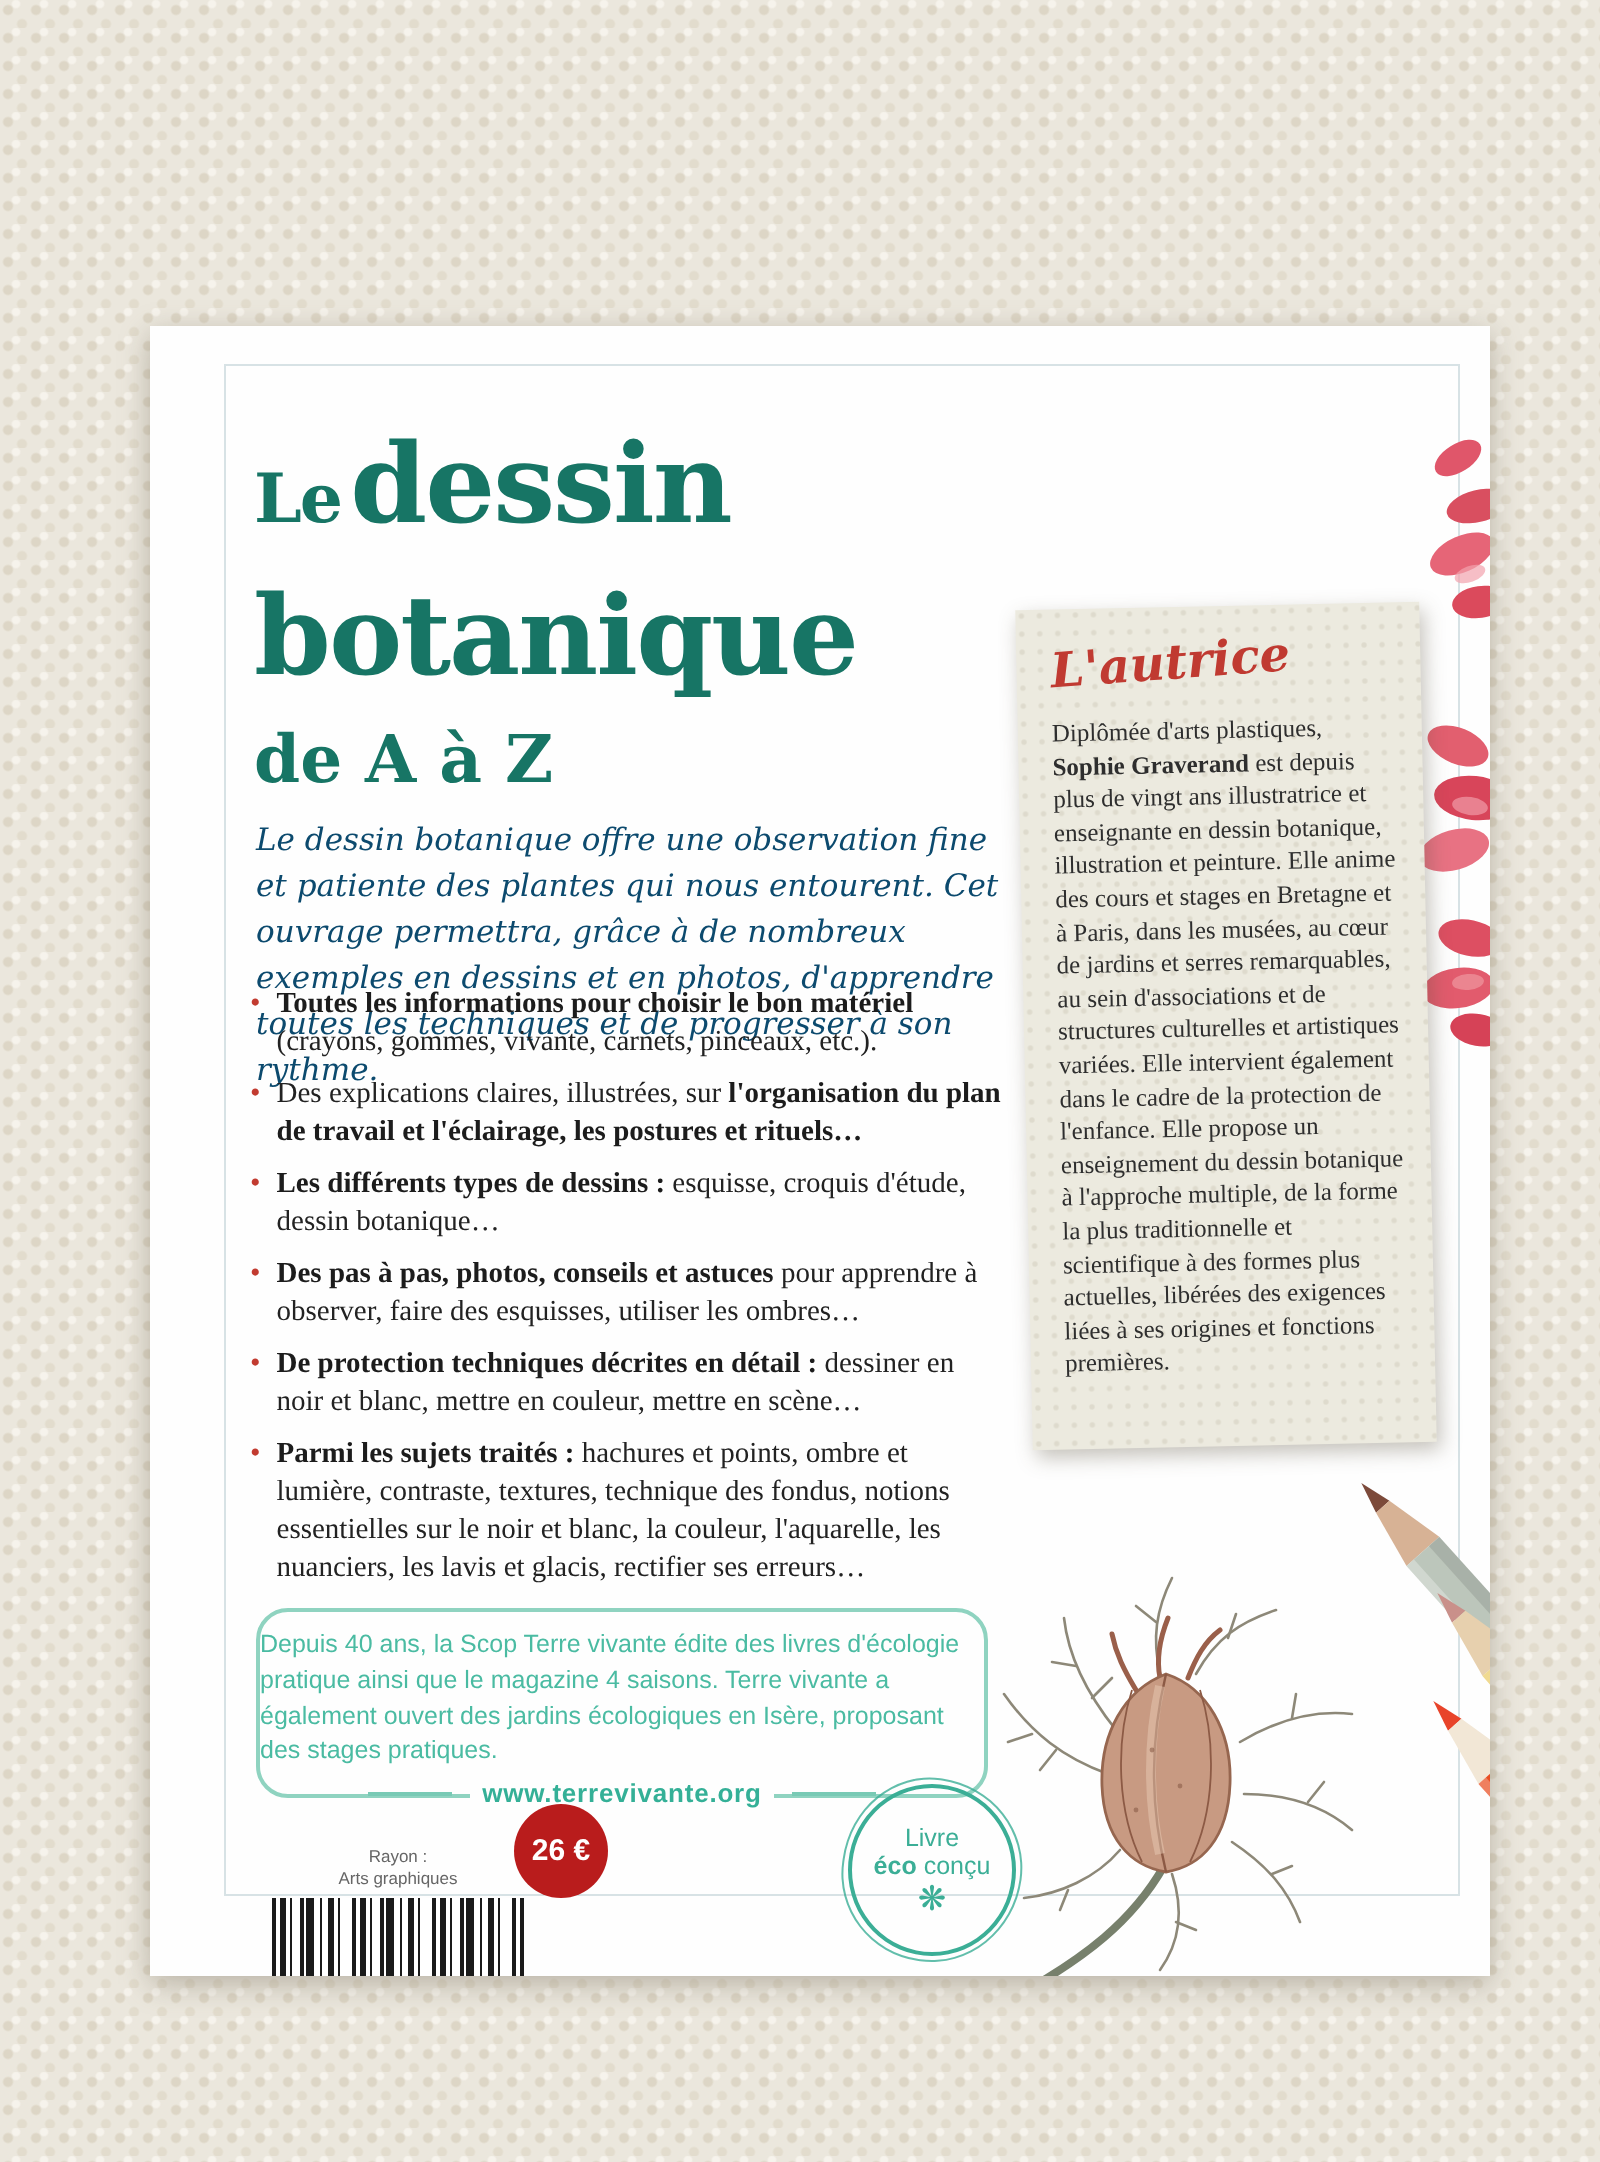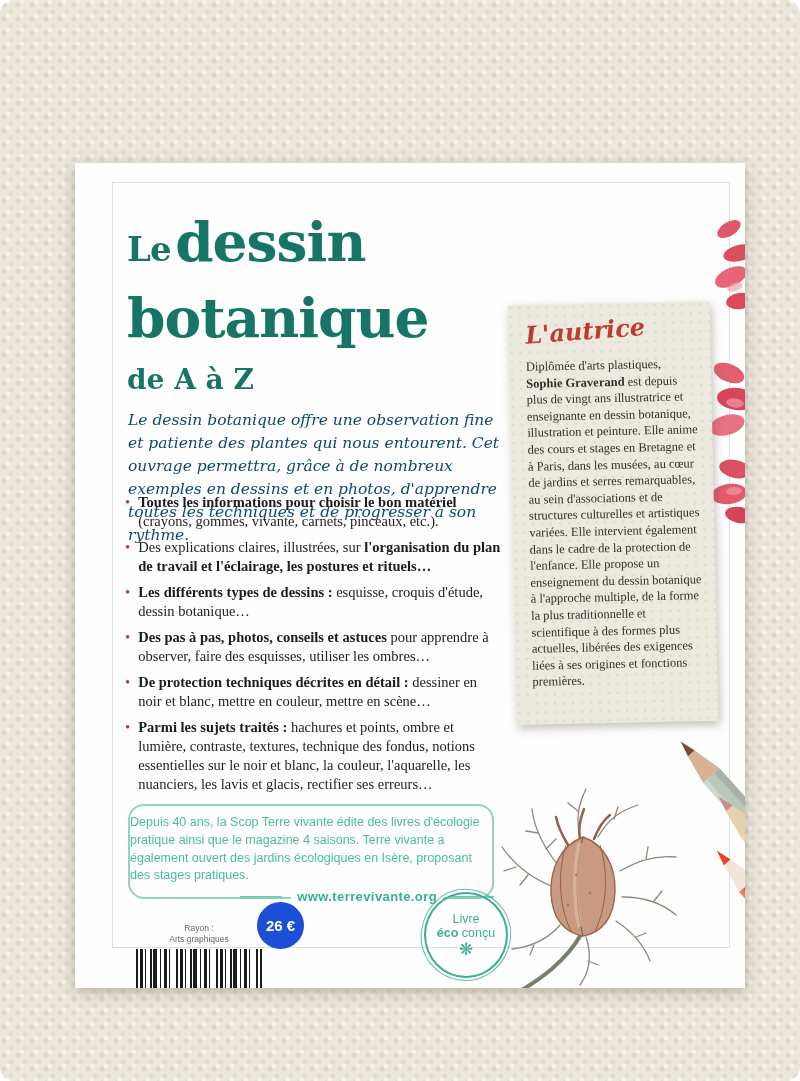--- a/index.html
+++ b/index.html
@@ -3,71 +3,71 @@
 <meta charset="utf-8">
 <style>
   html,body{margin:0;padding:0;}
   body{font-family:"Liberation Serif",serif;}
   .canvas{position:relative;width:800px;height:1081px;overflow:hidden;
     background-color:#ebe7dd;
     background-image:
       radial-gradient(circle at 4px 5px, #ddd6c6 2px, transparent 3px),
       radial-gradient(circle at 11px 12px, #e2dccd 2px, transparent 3px),
       radial-gradient(circle at 8px 2px, #f6f3ec 1.6px, transparent 2.6px);
-    background-size:14px 14px;border-radius:14px;}
+    background-size:14px 14px;}
   .page{position:absolute;left:75px;top:163px;width:670px;height:825px;background:#fefefe;
     box-shadow:0 4px 14px rgba(110,100,80,.4);overflow:hidden;}
   .frame{position:absolute;left:37px;top:19px;width:616px;height:764px;border:1px solid #d7e2e5;pointer-events:none;}
 
   
   .title{position:absolute;left:52px;top:48px;color:#177565;font-family:"DejaVu Serif",serif;font-weight:bold;letter-spacing:-1px;line-height:62px;}
   .title .small{font-size:34px;}
   .title .big{font-size:55px;}
-  .title .sub{font-size:28px;letter-spacing:0;}
+  .title .sub{font-size:33px;letter-spacing:0;}
 
   
   .intro{position:absolute;left:53px;top:230px;width:382px;font-family:"DejaVu Serif",serif;font-style:italic;font-size:15.5px;line-height:23px;color:#0c4a6e;}
 
   
   .bullets{position:absolute;left:50px;top:330px;width:378px;margin:0;padding:0;list-style:none;}
   .bullet{display:flex;margin-bottom:7px;font-size:14.5px;line-height:19px;color:#222;}
   .bullet .dot{color:#c23b30;margin-right:8px;font-size:15px;line-height:19px;}
   .bullet b{color:#1c1c1c;}
 
   
   .card{position:absolute;left:437px;top:140px;width:202px;height:420px;background:#eceadf;
     background-image:radial-gradient(circle at 3px 3px, rgba(158,148,122,.18) 1px, transparent 1.7px);
     background-size:9px 9px;transform:rotate(-1.2deg);box-shadow:2px 4px 10px rgba(90,80,60,.35);}
   .card h2{margin:16px 0 9px 17px;font-family:"DejaVu Serif",serif;font-style:italic;font-weight:bold;font-size:24px;color:#c03a31;transform:rotate(-3deg);transform-origin:left;}
   .bio{margin:0 13px 0 17px;font-size:12.5px;line-height:16.6px;color:#2e2e2e;}
 
   
   .pubbox{position:absolute;left:53px;top:641px;width:366px;font-family:"Liberation Sans",sans-serif;}
   .pubbox .box{border:2px solid #8fd3c0;border-radius:16px;padding:8px 0 12px;color:#4abba2;font-size:12.5px;line-height:1.42;}
-  .site-row{display:flex;align-items:center;justify-content:flex-end;gap:9px;margin-top:-10px;}
+  .site-row{display:flex;align-items:center;justify-content:center;gap:9px;margin-top:-10px;}
   .site-row .line{width:42px;height:2px;background:#79cab5;}
   .site-row .site{background:#fefefe;padding:0 6px;font-weight:bold;font-size:13px;letter-spacing:.4px;color:#34b097;}
 
   
   .shelf{position:absolute;left:58px;top:716px;width:132px;text-align:center;font-family:"Liberation Sans",sans-serif;margin-top:44px;}
   .shelf .lbl{font-size:8.5px;line-height:11px;color:#666;}
   .bars{margin:4px auto 0;width:126px;height:42px;background:#fff;
     background-image:repeating-linear-gradient(90deg,
       #1a1a1a 0 2px, #fff 2px 4px,
       #1a1a1a 4px 7px, #fff 7px 9px,
       #1a1a1a 9px 10px, #fff 10px 14px,
       #1a1a1a 14px 16px, #fff 16px 17px,
       #1a1a1a 17px 21px, #fff 21px 24px,
       #1a1a1a 24px 25px, #fff 25px 28px,
       #1a1a1a 28px 31px, #fff 31px 33px,
       #1a1a1a 33px 34px, #fff 34px 40px);}
   .digits{display:flex;justify-content:space-between;width:132px;margin:0 auto;font-size:10.5px;color:#222;font-family:"DejaVu Sans",sans-serif;}
 
   
-  .price{position:absolute;left:182px;top:739px;width:47px;height:47px;border-radius:50%;background:#1d4ed8;color:#fff;
+  .price{position:absolute;left:182px;top:739px;width:47px;height:47px;border-radius:50%;background:#b91c1c;color:#fff;
     display:flex;align-items:center;justify-content:center;font-family:"Liberation Sans",sans-serif;font-weight:bold;font-size:15px;}
 
   
   .eco{position:absolute;left:349px;top:729px;width:80px;height:82px;border:2px solid #3bae96;border-radius:50%;
     display:flex;flex-direction:column;align-items:center;justify-content:center;color:#3bae96;
     font-family:"Liberation Sans",sans-serif;text-align:center;}
   .eco::after{content:"";position:absolute;inset:-5px;border:1.5px solid rgba(59,174,150,.8);border-radius:48% 52% 50% 50%/51% 49% 52% 48%;transform:rotate(8deg);}
   .eco .l1{font-size:12.5px;line-height:14px;}
   .eco .l2{font-size:12.5px;line-height:14px;}
   .eco .l2 b{font-weight:bold;}

